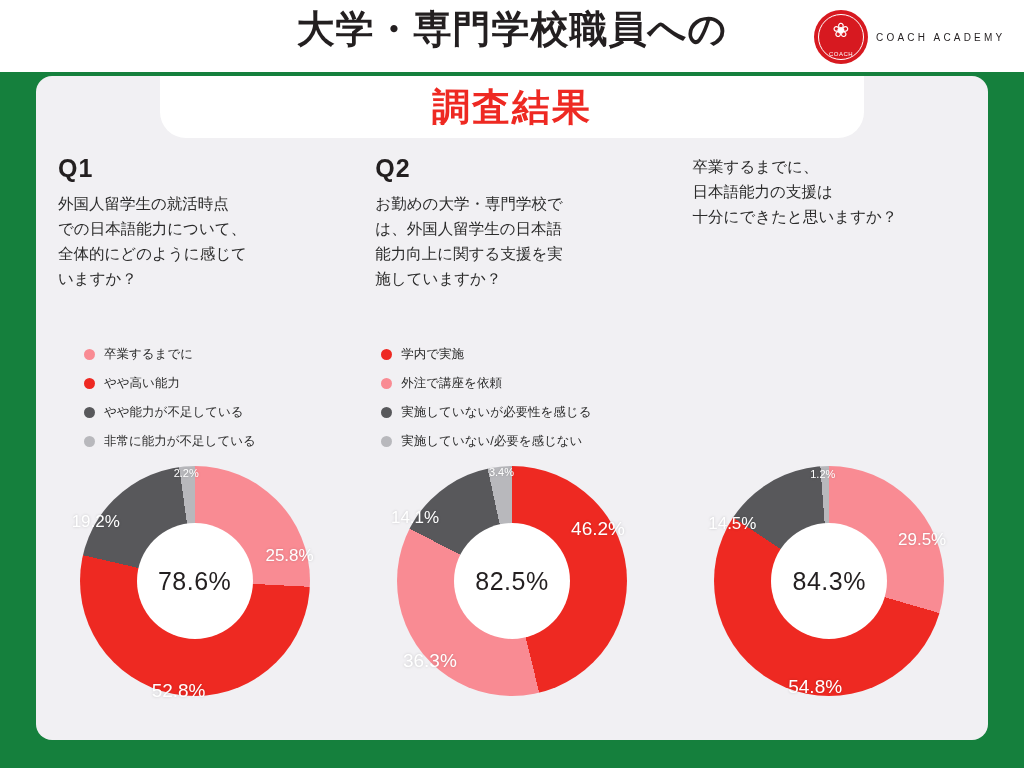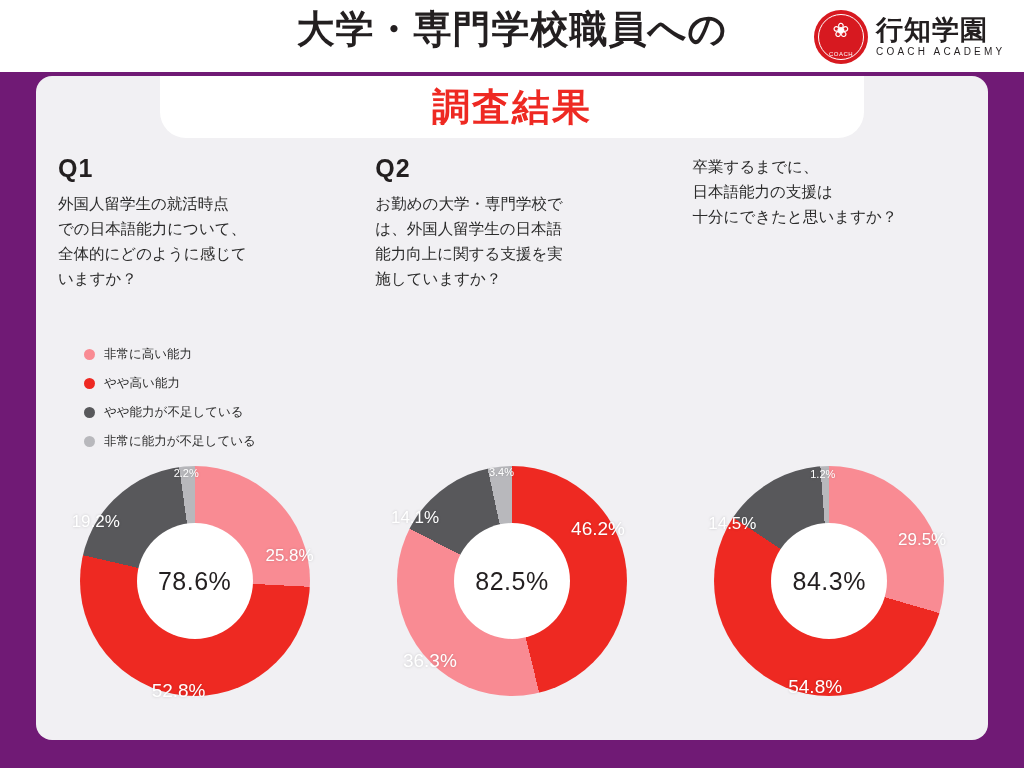--- a/index.html
+++ b/index.html
@@ -5,21 +5,21 @@
   * { box-sizing: border-box; margin: 0; padding: 0; }
   html, body {
     width: 1024px; height: 768px;
     font-family: "Liberation Sans", sans-serif;
     background: #ffffff;
     overflow: hidden;
   }
   .page {
     position: relative;
     width: 1024px; height: 768px;
-    background: #701a75;
+    background: #15803d;
   }
 
   
   .header {
     position: absolute;
     left: 0; top: 0;
     width: 1024px; height: 72px;
     background: #ffffff;
   }
   .title-wrap {
@@ -214,21 +214,20 @@
   <div class="header">
     <div class="title-wrap">
       <div class="title-line1">大学・専門学校職員への</div>
     </div>
     <div class="logo">
       <div class="logo-seal">
         <div class="logo-seal-tree">❀</div>
         <div class="logo-seal-base">COACH</div>
       </div>
       <div class="logo-text">
-        <div class="logo-jp">行知学園</div>
         <div class="logo-en">COACH ACADEMY</div>
       </div>
     </div>
   </div>
 
   <div class="panel">
     <div class="title-notch"></div>
     <div class="title-line2">調査結果</div>
 
     <div class="columns">
@@ -236,21 +235,21 @@
       <div class="col">
         <div class="q-label">Q1</div>
         <div class="q-text" style="white-space:pre-line;">外国人留学生の就活時点
 での日本語能力について、
 全体的にどのように感じて
 いますか？</div>
 
         <div class="legend" style="left:48px;">
           <div class="legend-row">
             <span class="legend-dot" style="background:#f98b93"></span>
-            <span class="legend-label">非常に高い能力</span>
+            <span class="legend-label">卒業するまでに</span>
           </div>
           <div class="legend-row">
             <span class="legend-dot" style="background:#ee2922"></span>
             <span class="legend-label">やや高い能力</span>
           </div>
           <div class="legend-row">
             <span class="legend-dot" style="background:#58585b"></span>
             <span class="legend-label">やや能力が不足している</span>
           </div>
           <div class="legend-row">
@@ -273,20 +272,38 @@
         </div>
       </div>
 
       <div class="col">
         <div class="q-label">Q2</div>
         <div class="q-text" style="white-space:pre-line;">お勤めの大学・専門学校で
 は、外国人留学生の日本語
 能力向上に関する支援を実
 施していますか？</div>
 
+        <div class="legend" style="left:28px;">
+          <div class="legend-row">
+            <span class="legend-dot" style="background:#ee2922"></span>
+            <span class="legend-label">学内で実施</span>
+          </div>
+          <div class="legend-row">
+            <span class="legend-dot" style="background:#f98b93"></span>
+            <span class="legend-label">外注で講座を依頼</span>
+          </div>
+          <div class="legend-row">
+            <span class="legend-dot" style="background:#58585b"></span>
+            <span class="legend-label">実施していないが必要性を感じる</span>
+          </div>
+          <div class="legend-row">
+            <span class="legend-dot" style="background:#b8b8bc"></span>
+            <span class="legend-label">実施していない/必要を感じない</span>
+          </div>
+        </div>
 
         <div class="donut-wrap">
 
           <div class="donut" style="background: conic-gradient(#ee2922 0deg 166.32deg, #f98b93 166.32deg 297deg, #58585b 297deg 347.76deg, #b8b8bc 347.76deg 360deg);">
             <div class="donut-hole">
               <span class="donut-center-label">82.5%</span>
             </div>
             <span class="slice-label sl-big" style="right:2px; top:52px;">46.2%</span>
             <span class="slice-label sl-big" style="left:6px; bottom:24px;">36.3%</span>
             <span class="slice-label sl-mid" style="left:-6px; top:42px;">14.1%</span>

